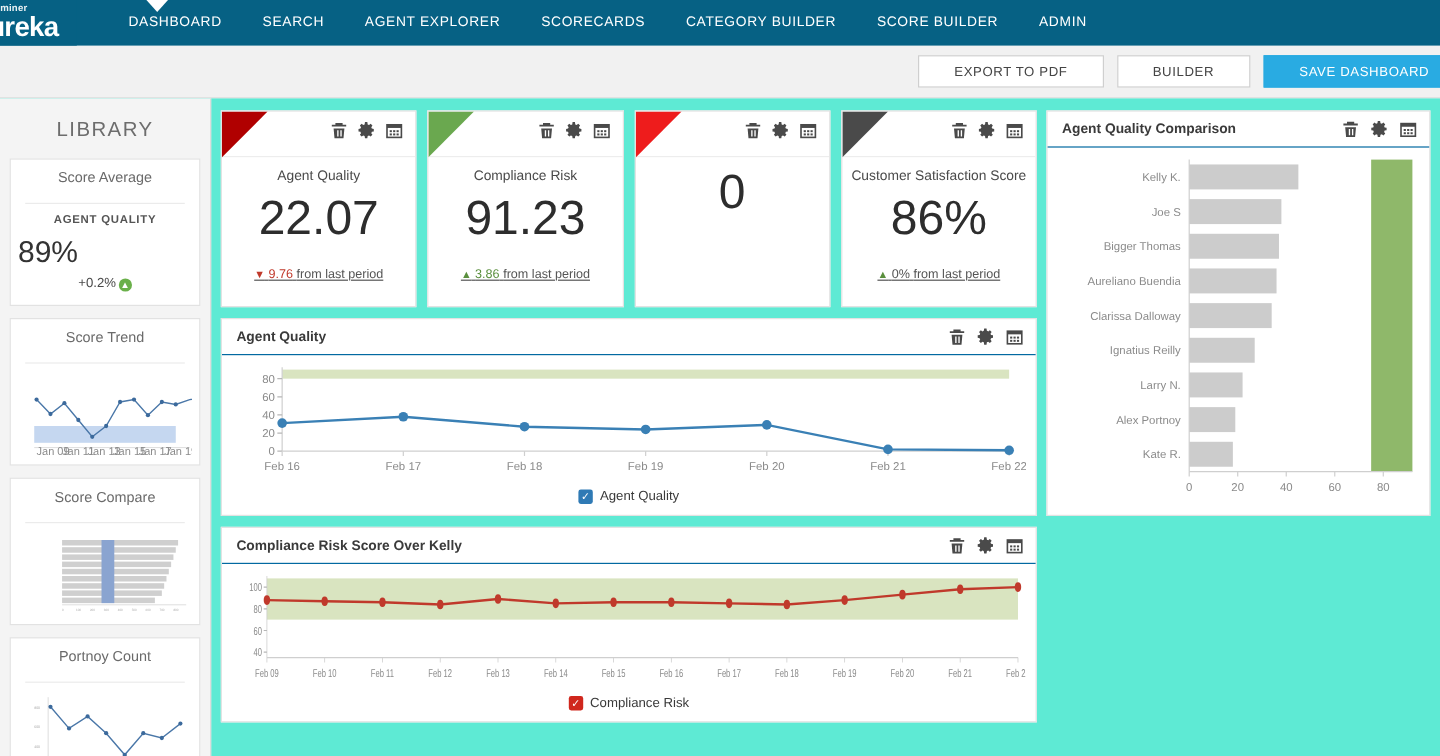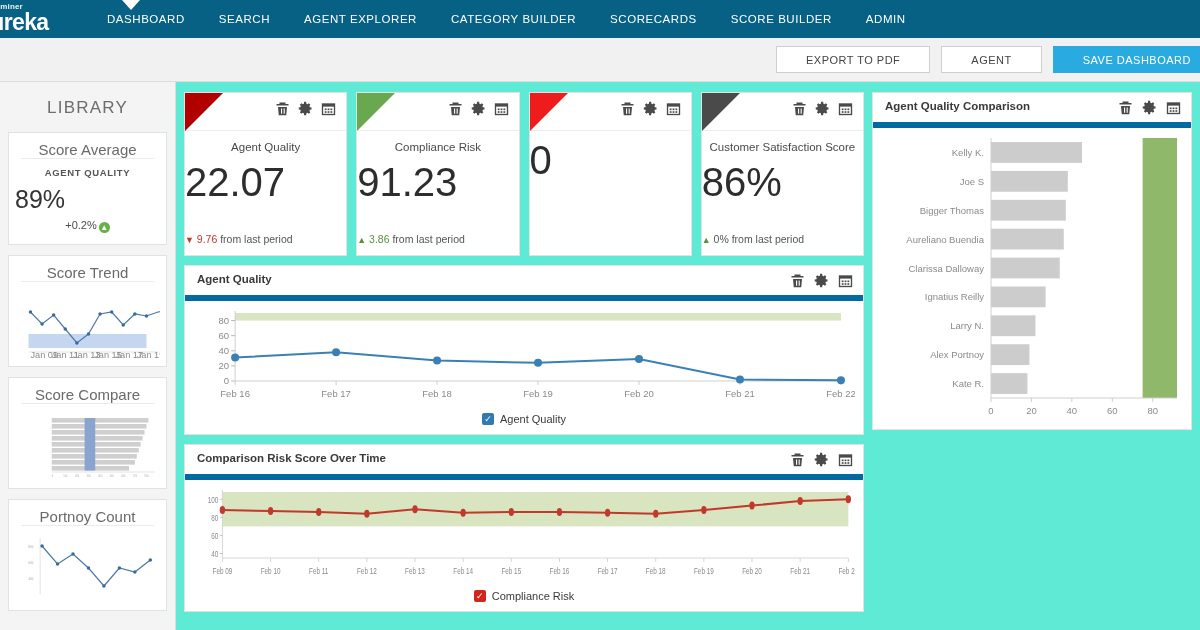--- a/index.html
+++ b/index.html
@@ -65,22 +65,22 @@
   }
   .library-title {
     text-align: center; color: #6d6d6d; font-size: 17px; letter-spacing: 1.2px;
     padding: 16px 0 14px;
   }
   .lib-card {
     background: #ffffff; border: 1px solid #e2e2e2; margin-bottom: 10px;
     padding: 8px 6px 6px;
   }
   .lib-card-title {
-    text-align: center; color: #6a6a6a; font-size: 15px;
-    padding-bottom: 0; border-bottom: 1px solid #ebebeb; margin: 0 6px 8px;
+    text-align: center; color: #6a6a6a; font-size: 12px;
+    padding-bottom: 14px; border-bottom: 1px solid #ebebeb; margin: 0 6px 8px;
   }
   .lib-metric-label {
     text-align: center; font-size: 9.5px; color: #555; letter-spacing: .6px;
     font-weight: bold; margin-bottom: 7px;
   }
   .lib-metric-value {
     text-align: left; font-size: 25px; color: #333; font-weight: 300;
     margin-bottom: 5px;
   }
   .lib-delta {
@@ -98,22 +98,22 @@
   .main {
     flex: 1; padding: 10px 8px 0 8px; display: flex; gap: 8px; overflow: hidden;
   }
   .main-left { flex: 1; display: flex; flex-direction: column; gap: 9px; min-width: 0; }
   .main-right { width: 320px; flex: 0 0 320px; }
 
   .card {
     background: #ffffff; border: 1px solid #e2e2e2; position: relative;
   }
   .card-head {
-    display: flex; justify-content: space-between;
-    padding: 7px 10px 7px 12px; border-bottom: 6px solid #0369a1;
+    display: flex; align-items: center; justify-content: space-between;
+    padding: 7px 10px 7px 12px; border-bottom: 1px solid #0369a1;
   }
   .card-title { font-size: 11.5px; color: #3a3a3a; font-weight: bold; }
   .icon-row { display: flex; gap: 9px; align-items: center; }
   .ico { width: 15px; height: 15px; display: block; cursor: pointer; }
 
   
   .kpi-row { display: flex; gap: 9px; }
   .kpi {
     flex: 1; background: #fff; border: 1px solid #e2e2e2; position: relative;
     height: 164px; overflow: hidden;
@@ -124,26 +124,26 @@
   }
   .kpi-icons {
     display: flex; gap: 8px; justify-content: flex-end;
     padding: 8px 10px 0 0; height: 32px;
   }
   .kpi-rule { border-top: 1px solid #ededed; margin: 5px 0 0; }
   .kpi-title {
     text-align: center; font-size: 11.5px; color: #4a4a4a; padding: 10px 4px 0;
   }
   .kpi-value {
-    text-align: left; font-size: 40px; font-weight: 300; color: #2d2d2d;
+    text-align: center; font-size: 40px; font-weight: 300; color: #2d2d2d;
     line-height: 1.15; padding-top: 6px;
   }
   .kpi-delta {
-    position: absolute; bottom: 10px; left: 0; right: 0; 
-    font-size: 10.5px; color: #555;
+    position: absolute; bottom: 20px; left: 0; right: 0; text-align: center;
+    font-size: 10.5px; color: #555; text-decoration: underline;
   }
   .tri-down { color: #c0392b; font-size: 9px; }
   .tri-up { color: #5a8f3d; font-size: 9px; }
   .delta-num-down { color: #c0392b; }
   .delta-num-up { color: #5a8f3d; }
 
   
   .chart-body { padding: 6px 8px 4px; }
   .chart-body svg { display: block; width: 100%; }
   .legend {
@@ -162,31 +162,31 @@
 
 <div class="topnav">
   <div class="logo-box">
     <div class="logo-brand">callminer</div>
     <div class="logo-word">eureka</div>
   </div>
   <div class="navitems">
     <div class="navitem">DASHBOARD</div>
     <div class="navitem">SEARCH</div>
     <div class="navitem">AGENT EXPLORER</div>
+    <div class="navitem">SCORECARDS</div>
     <div class="navitem">CATEGORY BUILDER</div>
-    <div class="navitem">SCORECARDS</div>
     <div class="navitem">SCORE BUILDER</div>
     <div class="navitem">ADMIN</div>
   </div>
   <div class="nav-caret"></div>
 </div>
 
 <div class="toolbar">
   <div class="btn">EXPORT TO PDF</div>
-  <div class="btn">AGENT</div>
+  <div class="btn">BUILDER</div>
   <div class="btn btn-primary">SAVE DASHBOARD</div>
 </div>
 
 <div class="body-wrap">
 
   <div class="sidebar">
     <div class="library-title">LIBRARY</div>
 
     <div class="lib-card">
       <div class="lib-card-title">Score Average</div>
@@ -485,21 +485,21 @@
             </svg>
         </div>
         <div class="legend">
           <span class="cbox" style="background:#2f7ab5">✓</span>
           <span>Agent Quality</span>
         </div>
       </div>
 
       <div class="card">
         <div class="card-head">
-          <div class="card-title">Comparison Risk Score Over Time</div>
+          <div class="card-title">Compliance Risk Score Over Kelly</div>
           <div class="icon-row">
             <svg class="ico" viewBox="0 0 20 20">
                 <path d="M6 2h8v2h4v2H2V4h4V2zm-2 6h12l-1 11H5L4 8zm4 2v7h1.5v-7H8zm3.5 0v7H13v-7h-1.5z" fill="#4a4a4a"></path>
               </svg>
             <svg class="ico" viewBox="0 0 20 20">
                 <path d="M10 6.6A3.4 3.4 0 1 0 10 13.4 3.4 3.4 0 0 0 10 6.6zm0 5a1.6 1.6 0 1 1 0-3.2 1.6 1.6 0 0 1 0 3.2z" fill="#4a4a4a"></path>
                 <path d="M18 11.4v-2.8l-2.2-.4a6 6 0 0 0-.6-1.5l1.3-1.8-2-2-1.8 1.3a6 6 0 0 0-1.5-.6L10.8 1H8.2l-.4 2.6a6 6 0 0 0-1.5.6L4.5 2.9l-2 2 1.3 1.8a6 6 0 0 0-.6 1.5L1 8.6v2.8l2.2.4a6 6 0 0 0 .6 1.5l-1.3 1.8 2 2 1.8-1.3a6 6 0 0 0 1.5.6l.4 2.6h2.6l.4-2.6a6 6 0 0 0 1.5-.6l1.8 1.3 2-2-1.3-1.8a6 6 0 0 0 .6-1.5l2.2-.4z" fill="#4a4a4a"></path>
               </svg>
             <svg class="ico" viewBox="0 0 20 20">
                 <rect x="2" y="4" width="16" height="14" fill="none" stroke="#4a4a4a" stroke-width="1.8"></rect>

